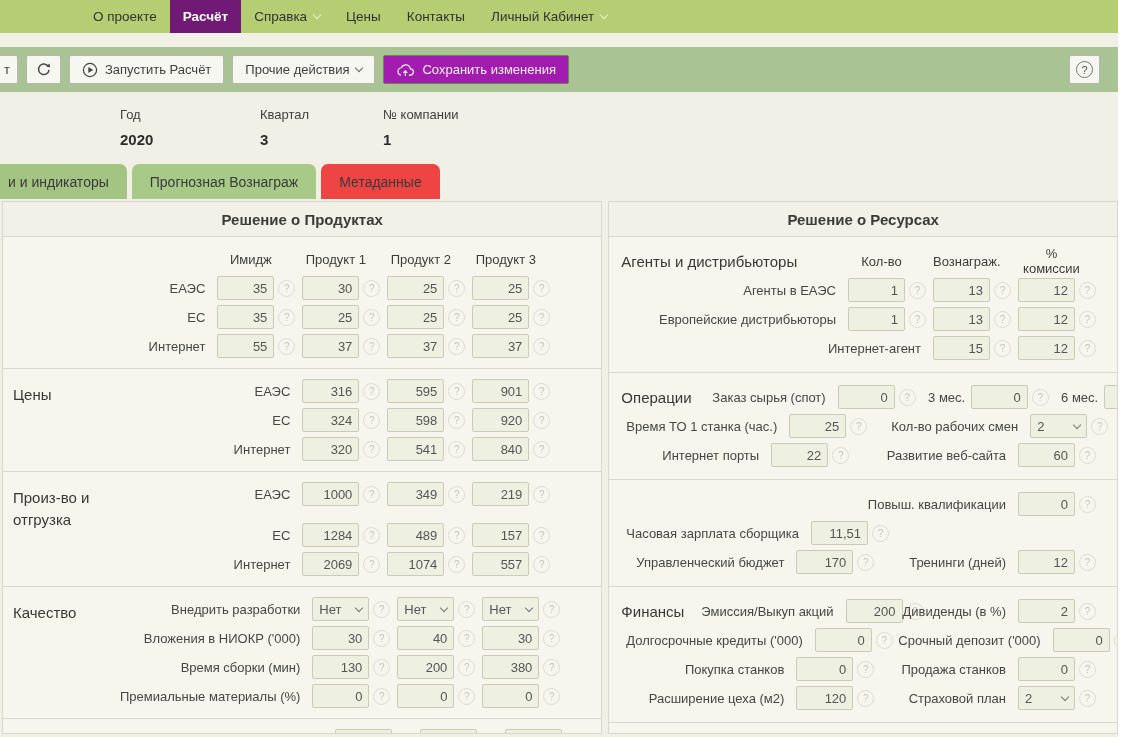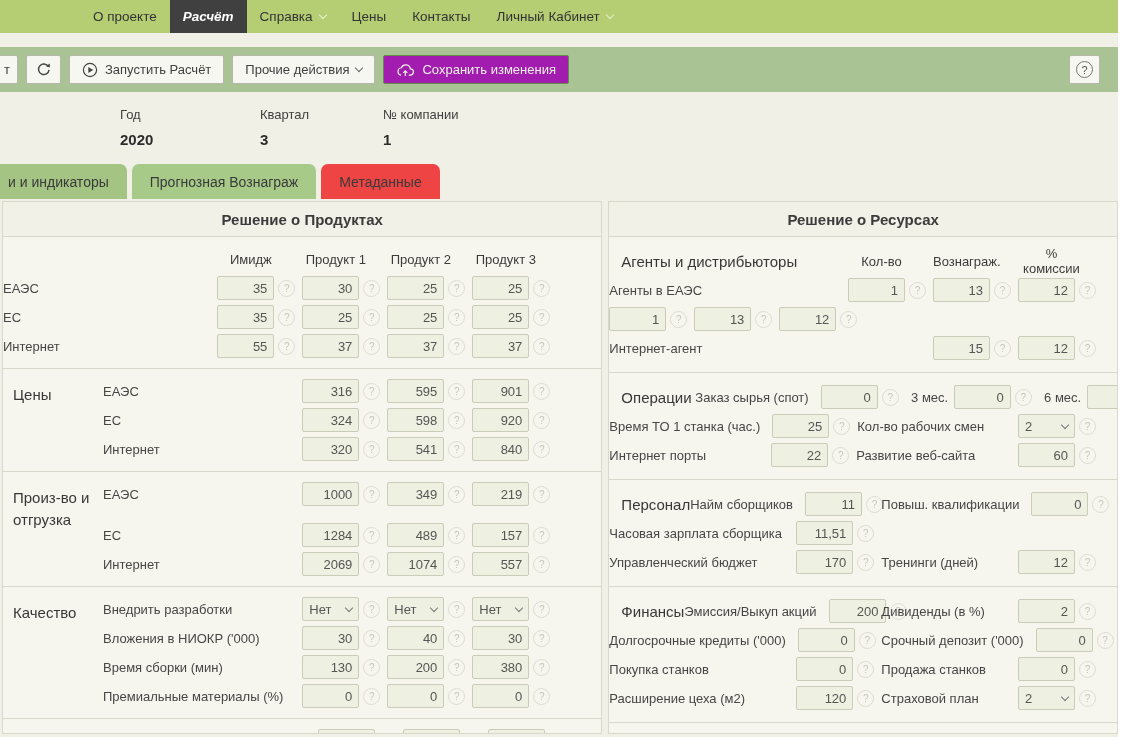--- a/index.html
+++ b/index.html
@@ -3,21 +3,21 @@
 <meta charset="utf-8">
 <style>
   * { box-sizing: border-box; margin: 0; padding: 0; }
   html,body { width:1125px; height:737px; overflow:hidden; background:#ffffff;
               font-family:"Liberation Sans", sans-serif; }
   .page { position:relative; width:1118px; height:737px; background:#f1f0e6; }
 
   
   .nav { height:33px; background:#b5ce74; display:flex; align-items:stretch; padding-left:80px; }
   .nav-item { display:flex; align-items:center; gap:7px; padding:0 13px; font-size:13.5px; color:#333; cursor:pointer; }
-  .nav-item.active { background:#404040; color:#fff; font-weight:bold;font-style:italic; }
+  .nav-item.active { background:#701a75; color:#fff; font-weight:bold; }
   .chev { width:6px; height:6px; border-right:1.6px solid #eaf2cf; border-bottom:1.6px solid #eaf2cf;
           transform:rotate(45deg); margin-top:-3px; display:inline-block; }
   .chev.dark { border-color:#666; }
 
   .gap-strip { height:14px; background:#f1f0e6; }
 
   
   .toolbar { height:45px; background:#a9c395; display:flex; align-items:center; padding-right:10px; }
   .tbtn { height:29px; background:#f7f7f2; border:1px solid #b6b6ab; border-radius:2px;
           display:flex; align-items:center; gap:7px; padding:0 12px; font-size:13px; color:#3f3f3f;
@@ -52,22 +52,22 @@
   .panel.right { width:545px; }
   .panel-h { height:35px; display:flex; align-items:center; justify-content:center;
              font-size:15px; font-weight:bold; color:#3b3b3b; background:#f1f1e8;
              border-bottom:1px solid #d8d8cb; }
 
   .lsec { display:flex; border-bottom:1px solid #d8d8cb; padding:6px 0; }
   .sname { width:100px; padding:9px 0 0 10px; font-size:15px; color:#383838; line-height:1.45; flex-shrink:0; }
   .srows { flex:1; padding-right:44px; }
   .prow { display:flex; align-items:center; height:26px; margin:3px 0; }
   .prow.gap-after { margin-bottom:15px; }
-  .rlabel { flex:1; display:flex; justify-content:flex-start; padding-right:12px;
-            font-size:13px; color:#464646; }
+  .rlabel { flex:1; display:flex; justify-content:flex-end; padding-right:12px;
+            font-size:13px; color:#464646;margin-left:17px; }
   .rlabel span { white-space:nowrap; }
   .cell { width:85px; display:flex; align-items:center; gap:4px; flex-shrink:0; }
   .inp { width:57px; height:24px; background:#eef0e1; border:1px solid #c9cdb7; border-radius:2px;
          text-align:right; padding:0 6px; font-size:13px; color:#555; font-family:inherit; }
   .qi { width:17px; height:17px; border:1px solid #dcdcd2; border-radius:50%; color:#c6c6bd;
         font-size:10px; display:flex; align-items:center; justify-content:center; flex-shrink:0; cursor:pointer; }
   .qi::before { content:"?"; }
   .hcell { width:85px; text-align:center; padding-right:18px; font-size:13px; color:#3c3c3c; flex-shrink:0; }
   .sel { width:57px; height:24px; background:#eef0e1; border:1px solid #c9cdb7; border-radius:2px;
          display:flex; align-items:center; justify-content:space-between; padding:0 6px;
@@ -499,20 +499,23 @@
           <div class="cell">
               <input class="inp" readonly="" value="13" style="">
               <span class="qi"></span>
             </div>
           <div class="cell">
               <input class="inp" readonly="" value="12" style="">
               <span class="qi"></span>
             </div>
         </div>
         <div class="rrow">
+          <div class="rlabel">
+              <span>Европейские дистрибьюторы</span>
+            </div>
           <div class="cell">
               <input class="inp" readonly="" value="1" style="">
               <span class="qi"></span>
             </div>
           <div class="cell">
               <input class="inp" readonly="" value="13" style="">
               <span class="qi"></span>
             </div>
           <div class="cell">
               <input class="inp" readonly="" value="12" style="">
@@ -587,30 +590,20 @@
             </div>
           <div class="cell">
               <input class="inp" readonly="" value="60" style="">
               <span class="qi"></span>
             </div>
         </div>
       </div>
 
       <div class="rsec">
         <div class="rrow">
-          <div class="half hl">
-            <div class="sname-fin">Персонал</div>
-            <div class="rlabel">
-                <span>Найм сборщиков</span>
-              </div>
-            <div class="cell">
-                <input class="inp" readonly="" value="11" style="">
-                <span class="qi"></span>
-              </div>
-          </div>
           <div class="half hr">
             <div class="rlabel">
                 <span>Повыш. квалификации</span>
               </div>
             <div class="cell">
                 <input class="inp" readonly="" value="0" style="">
                 <span class="qi"></span>
               </div>
           </div>
         </div>

